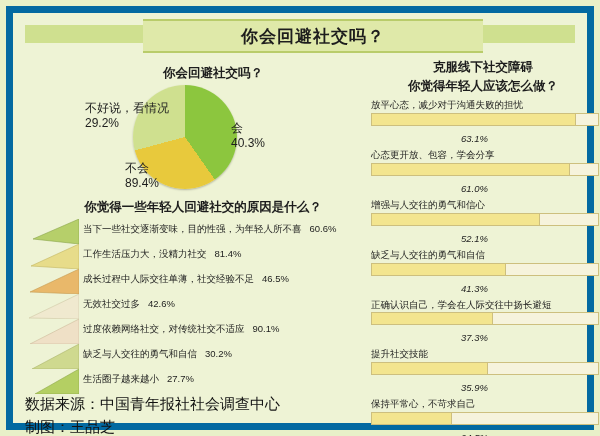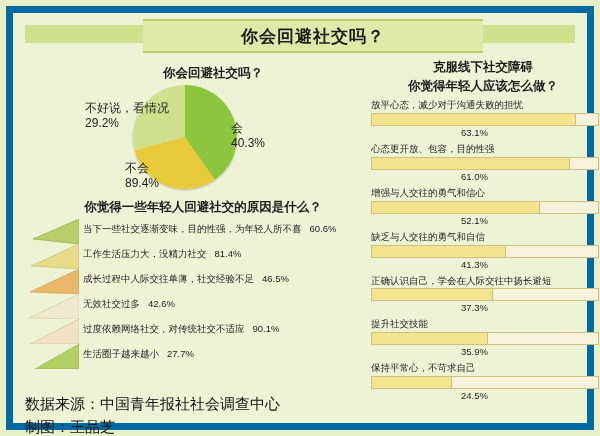--- a/index.html
+++ b/index.html
@@ -66,21 +66,21 @@
   .rbars{position:absolute;left:358px;top:86px;width:228px;}
   .ritem{margin-bottom:5px;}
   .ritem .cap{font-size:9.5px;color:#1d1d1d;margin-bottom:2px;line-height:1.25;}
   .track{
     position:relative;height:13px;background:#f6f3dc;border:1px solid #cdbf7e;
     box-sizing:border-box;
   }
   .fill{
     position:absolute;left:0;top:0;bottom:0;background:#f3e58f;border-right:1px solid #cdbf7e;
   }
-  .rpct{font-size:9.5px;color:#1d1d1d;margin-top:1px;display:block;}
+  .rpct{font-size:9.5px;color:#1d1d1d;margin-top:7px;display:block;font-style:italic;}
   .rpct.ind{margin-left:90px;}
 </style>
 </head>
 <body>
 
 <div class="frame">
 
   <div class="band-left"></div>
   <div class="band-right"></div>
   <div class="title-band">
@@ -144,20 +144,28 @@
     <div class="brow">
       <svg class="fan" viewBox="0 0 52 25" preserveAspectRatio="none">
         <polygon points="52,0 52,25 3,25" fill="#efe0c6" stroke="#cdbb9b" stroke-width="0.6"></polygon>
       </svg>
       <div class="txt">
         <span>过度依赖网络社交，对传统社交不适应</span><span class="pct">90.1%</span>
       </div>
     </div>
     <div class="brow">
       <svg class="fan" viewBox="0 0 52 25" preserveAspectRatio="none">
+        <polygon points="52,0 52,25 5,25" fill="#cfd98f" stroke="#aab46a" stroke-width="0.6"></polygon>
+      </svg>
+      <div class="txt">
+        <span>缺乏与人交往的勇气和自信</span><span class="pct">30.2%</span>
+      </div>
+    </div>
+    <div class="brow">
+      <svg class="fan" viewBox="0 0 52 25" preserveAspectRatio="none">
         <polygon points="52,0 52,25 8,25" fill="#b4cf63" stroke="#8ea849" stroke-width="0.6"></polygon>
       </svg>
       <div class="txt">
         <span>生活圈子越来越小</span><span class="pct">27.7%</span>
       </div>
     </div>
   </div>
 
   <div id="source">
     <div>数据来源：中国青年报社社会调查中心</div>
@@ -171,21 +179,21 @@
 
   <div class="rbars">
     <div class="ritem">
       <div class="cap">放平心态，减少对于沟通失败的担忧</div>
       <div class="track">
         <div class="fill" style="width:90%"></div>
       </div>
       <span class="rpct ind">63.1%</span>
     </div>
     <div class="ritem">
-      <div class="cap">心态更开放、包容，目的性强</div>
+      <div class="cap">心态更开放、包容，学会分享</div>
       <div class="track">
         <div class="fill" style="width:87%"></div>
       </div>
       <span class="rpct ind">61.0%</span>
     </div>
     <div class="ritem">
       <div class="cap">增强与人交往的勇气和信心</div>
       <div class="track">
         <div class="fill" style="width:74%"></div>
       </div>

